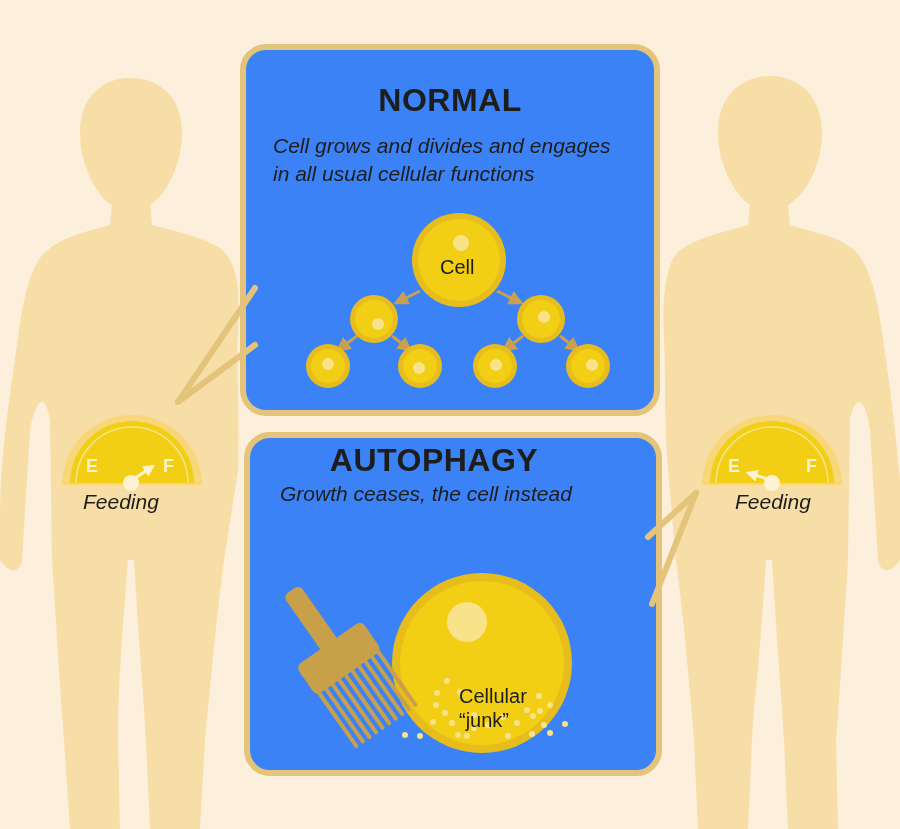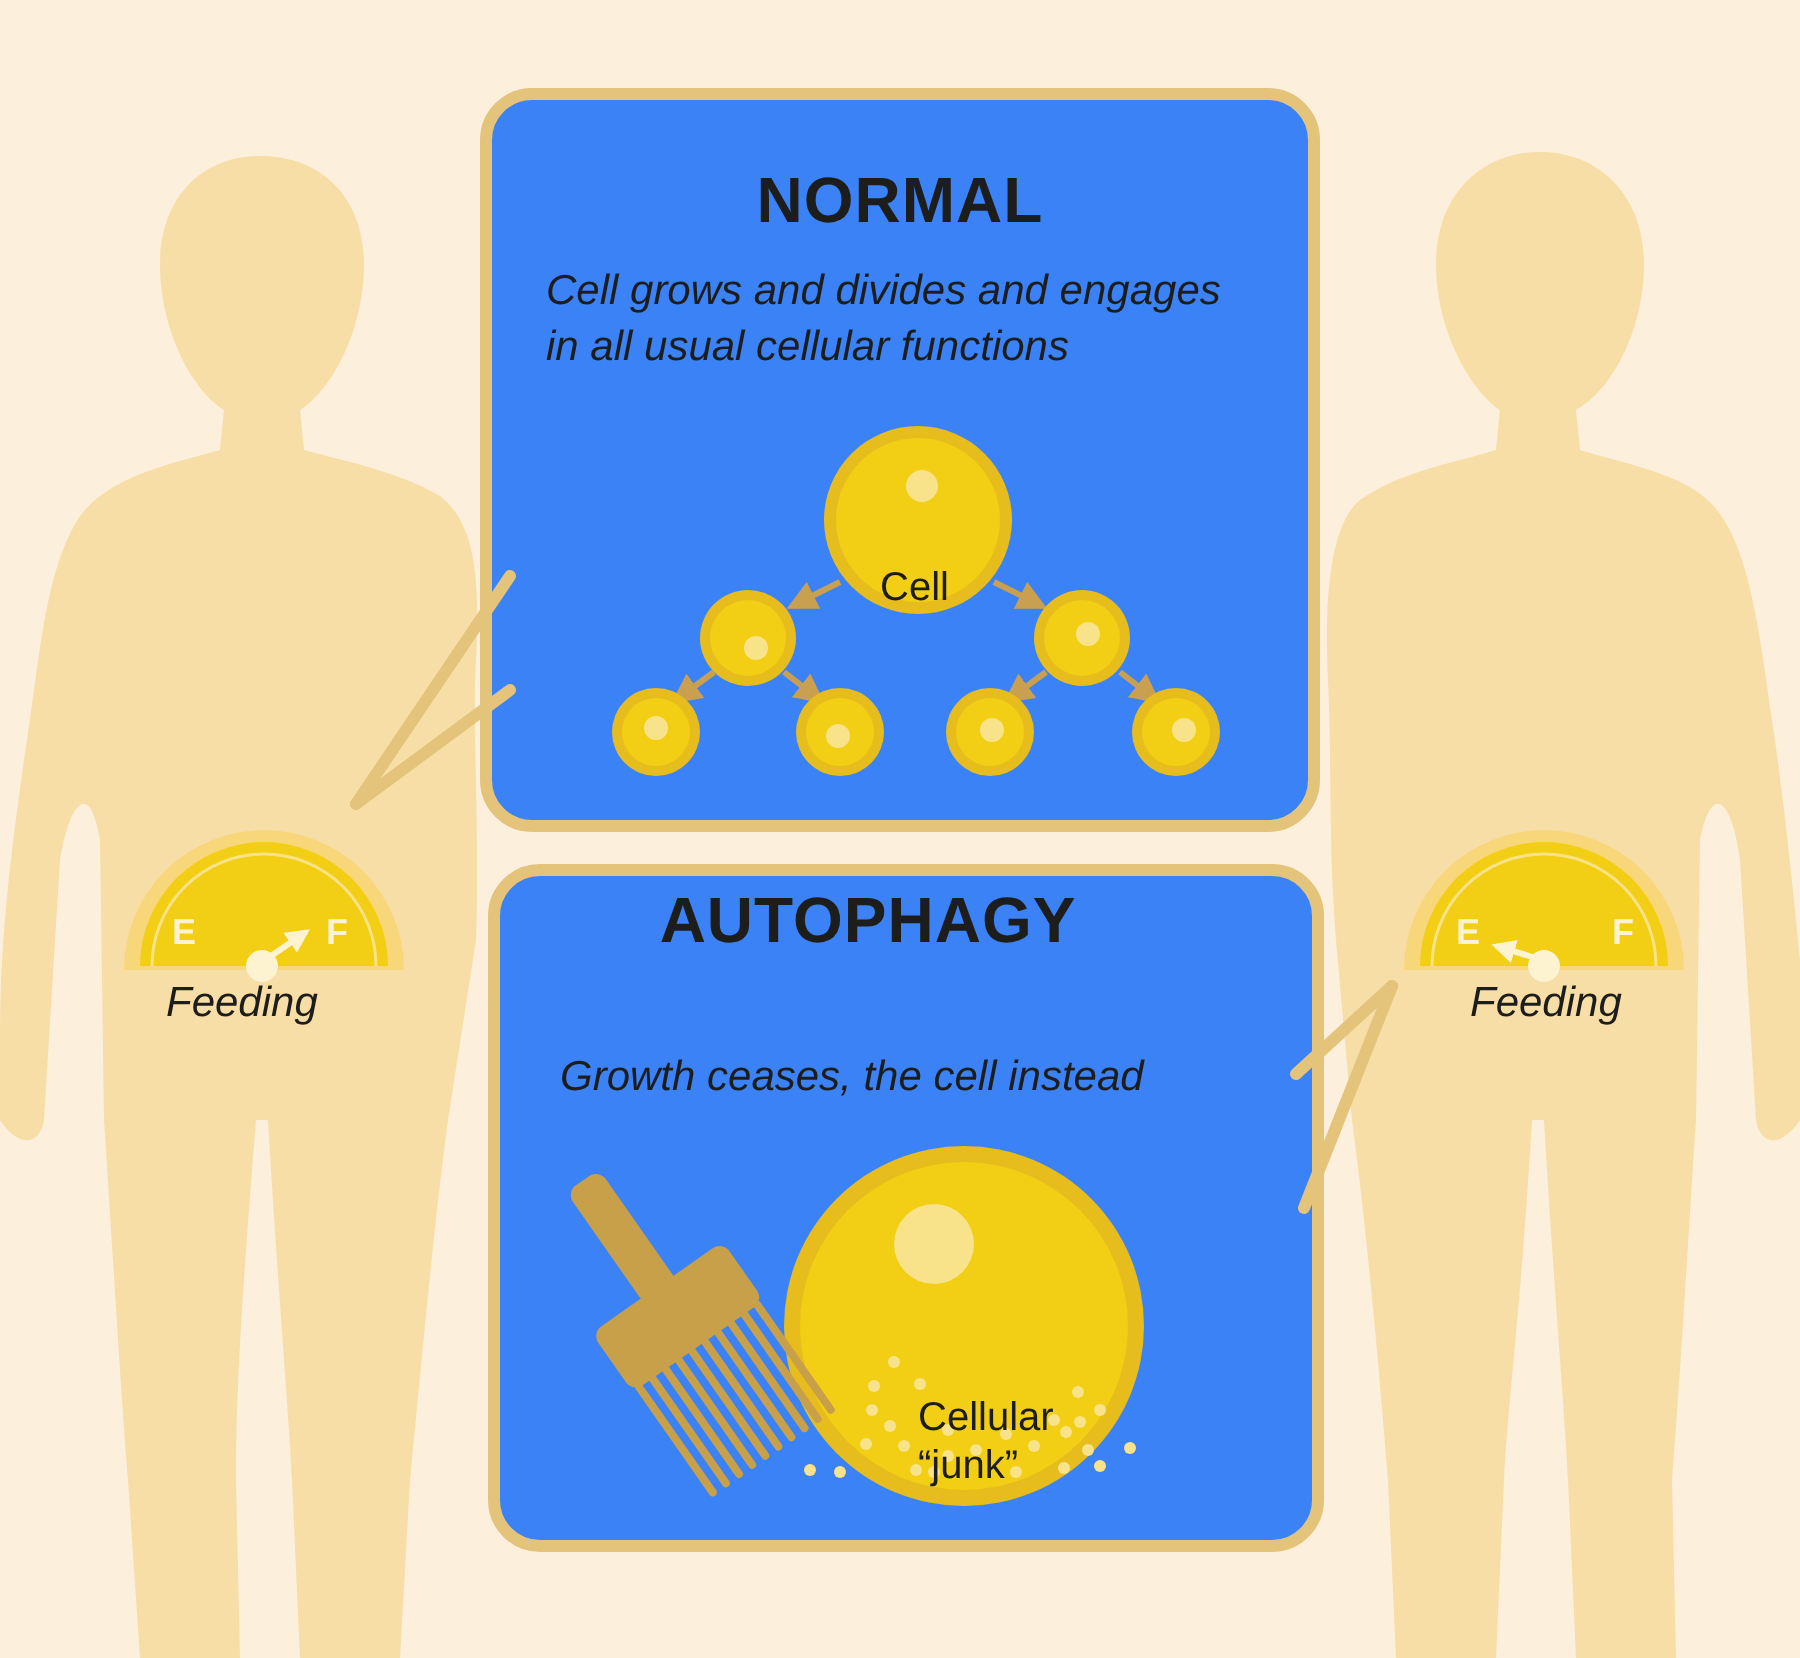--- a/index.html
+++ b/index.html
@@ -5,21 +5,21 @@
   html, body { margin:0; padding:0; }
   body { width:900px; height:829px; background:#fcefdc; position:relative; overflow:hidden; font-family:"Liberation Sans", sans-serif; }
   .stage { position:absolute; left:0; top:0; width:900px; height:829px; }
   svg.bg { position:absolute; left:0; top:0; }
   .panel { position:absolute; background:#3b82f6; border:6px solid #e4c47a; border-radius:26px; box-sizing:border-box; }
   #panel-normal { left:240px; top:44px; width:420px; height:372px; }
   #panel-auto { left:244px; top:432px; width:418px; height:344px; }
   .title { position:absolute; left:0; right:0; text-align:center; font-weight:bold; font-size:32px; color:#1d1d1b; letter-spacing:0.5px; }
   .desc { position:absolute; font-style:italic; font-size:21px; color:#1d1d1b; line-height:28px; }
   .gauge-label { position:absolute; font-style:italic; font-size:21px; color:#1d1d1b; }
-  .cell-text { position:absolute; font-size:20px; color:#1d1d1b; text-align:left; line-height:24px;margin-top:27px; }
+  .cell-text { position:absolute; font-size:20px; color:#1d1d1b; text-align:left; line-height:24px; }
 </style>
 </head>
 <body>
 
 <div class="stage">
 
   <svg class="bg" width="900" height="829" viewBox="0 0 900 829">
 
     <g fill="#f7dea6">
       <path d="M130,78 C100,78 80,100 80,132 C80,165 96,195 112,205 L110,225 C85,232 55,238 40,258 C22,285 20,330 12,380 C5,430 0,470 0,520 L0,560 C10,575 20,572 22,560 L30,430 C35,400 45,390 50,420 L52,560 C56,620 60,690 64,740 L70,829 L120,829 L118,740 C118,700 120,660 128,560 L134,560 C140,660 144,700 146,740 L150,829 L200,829 L205,740 C210,690 216,620 224,560 L238,470 C240,420 236,360 238,330 C240,290 238,262 220,248 C200,236 170,230 152,225 L150,205 C166,195 182,165 182,132 C182,100 162,78 130,78 Z"></path>
@@ -33,21 +33,21 @@
   <div class="panel" id="panel-normal">
     <div class="title" style="top:32px;">NORMAL</div>
     <div class="desc" style="left:27px; top:70px;margin-top:12px;">
       <div>Cell grows and divides and engages</div>
       <div>in all usual cellular functions</div>
     </div>
   </div>
 
   <div class="panel" id="panel-auto">
     <div class="title" style="top:4px; left:-38px;">AUTOPHAGY</div>
-    <div class="desc" style="left:30px; top:42px;margin-top:45px;">
+    <div class="desc" style="left:30px; top:42px;">
       <div>Growth ceases, the cell instead</div>
     </div>
   </div>
 
   <svg class="bg" width="900" height="829" viewBox="0 0 900 829">
     <defs>
       <marker id="ah" viewBox="0 0 10 10" refX="8" refY="5" markerWidth="5" markerHeight="5" orient="auto">
         <path d="M0,0 L10,5 L0,10 Z" fill="#c9a050"></path>
       </marker>
       <marker id="ahw" viewBox="0 0 10 10" refX="8" refY="5" markerWidth="4" markerHeight="4" orient="auto">
@@ -175,21 +175,21 @@
           <line x1="360" y1="676" x2="360" y2="740"></line>
           <line x1="368" y1="676" x2="368" y2="740"></line>
           <line x1="376" y1="676" x2="376" y2="740"></line>
         </g>
       </g>
     </g>
   </svg>
 
   <div class="cell-text" style="left:440px; top:255px;">Cell</div>
 
-  <div class="cell-text" style="left:459px; top:670px;">
+  <div class="cell-text" style="left:459px; top:684px;">
     <div>Cellular</div>
     <div>“junk”</div>
   </div>
 
   <div style="position:absolute; left:86px; top:456px; font-weight:bold; font-size:18px; color:#fdf3d0;">E</div>
   <div style="position:absolute; left:163px; top:456px; font-weight:bold; font-size:18px; color:#fdf3d0;">F</div>
   <div style="position:absolute; left:728px; top:456px; font-weight:bold; font-size:18px; color:#fdf3d0;">E</div>
   <div style="position:absolute; left:806px; top:456px; font-weight:bold; font-size:18px; color:#fdf3d0;">F</div>
 
   <div class="gauge-label" style="left:83px; top:490px;">Feeding</div>

